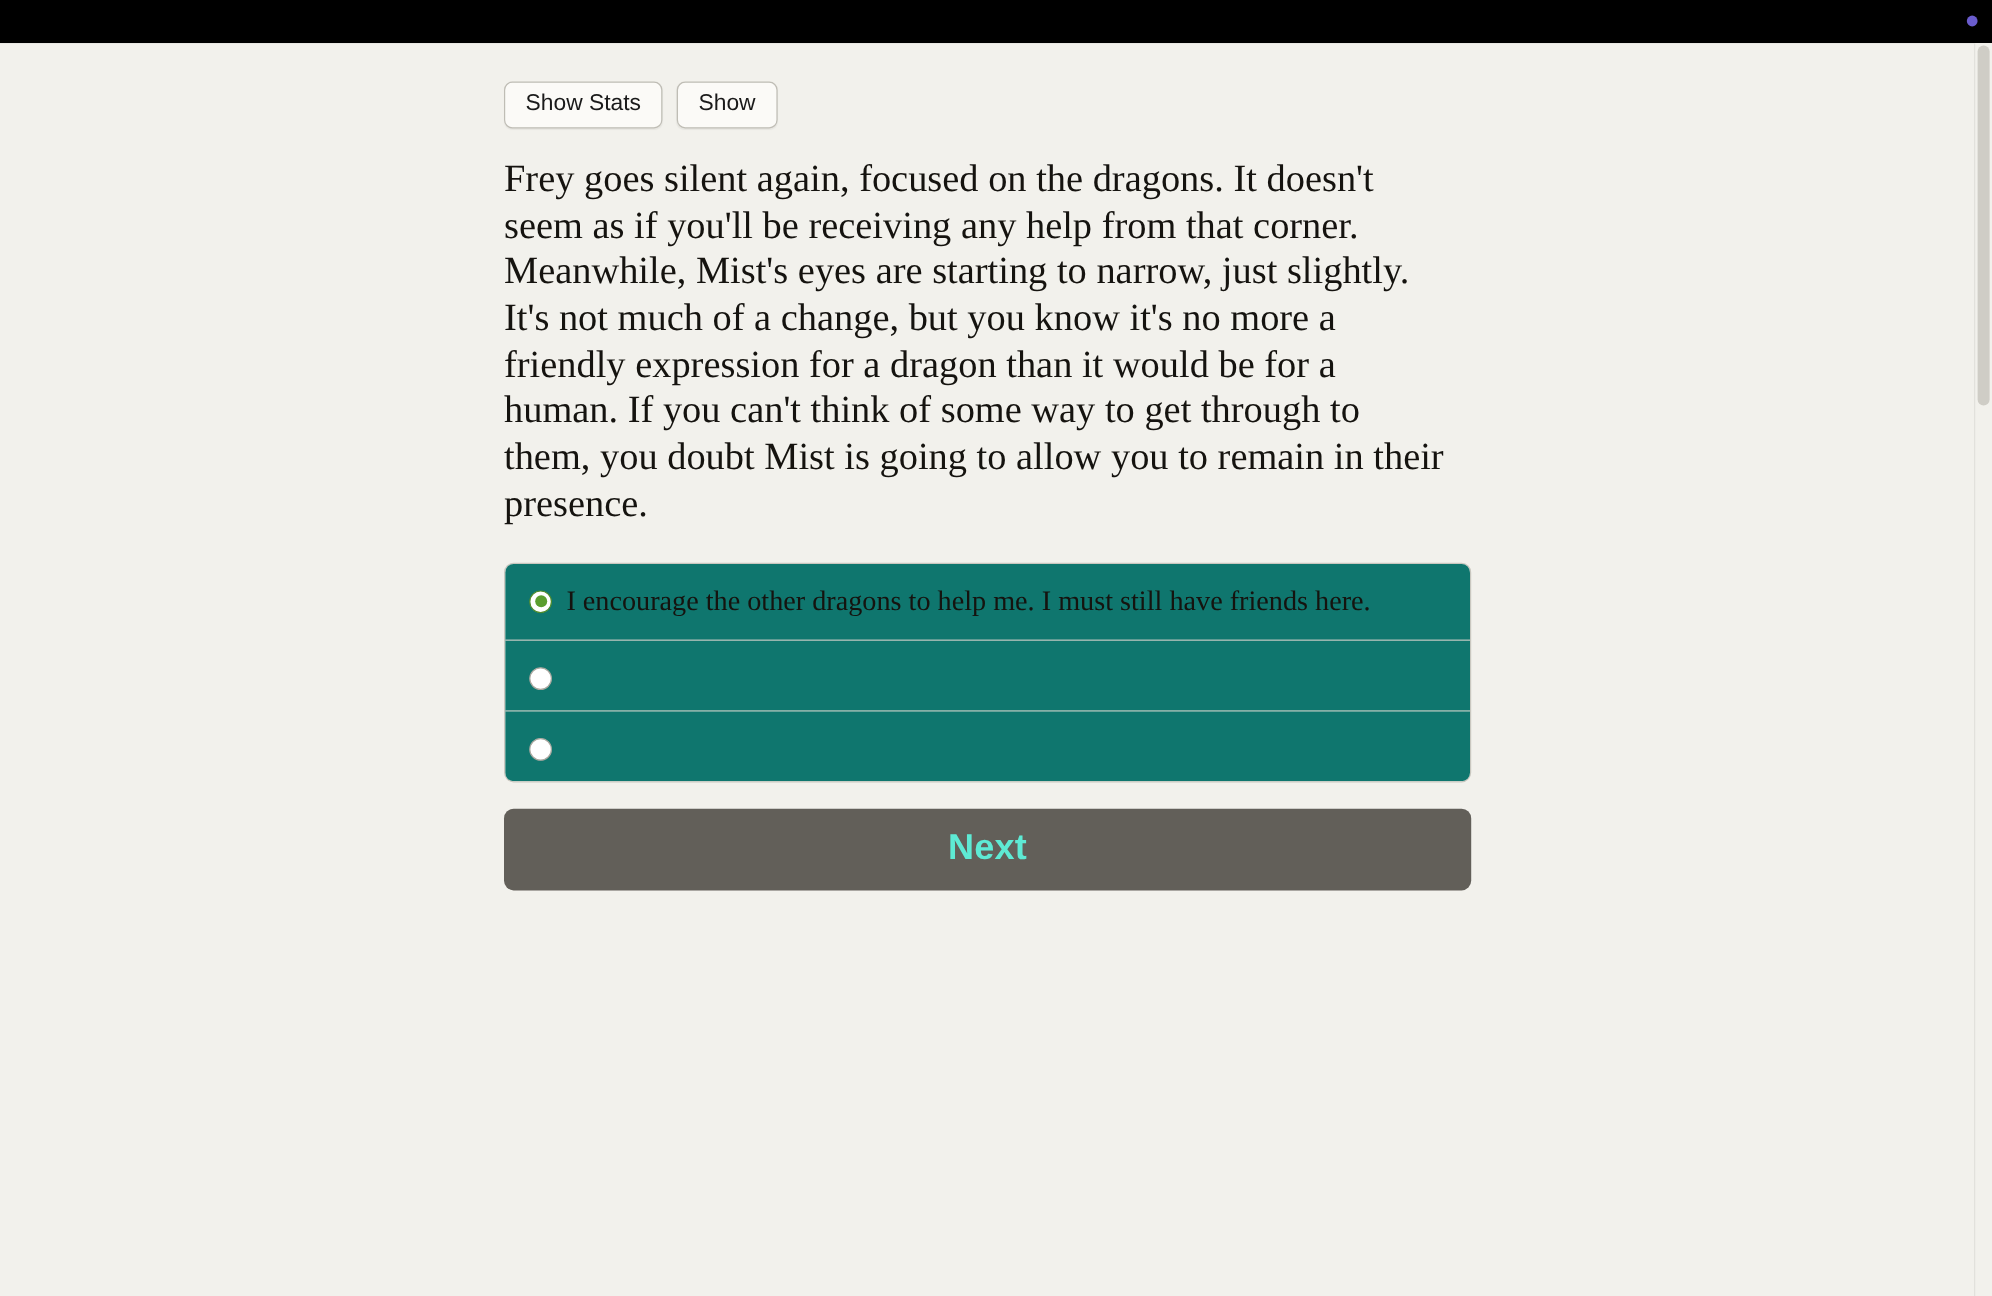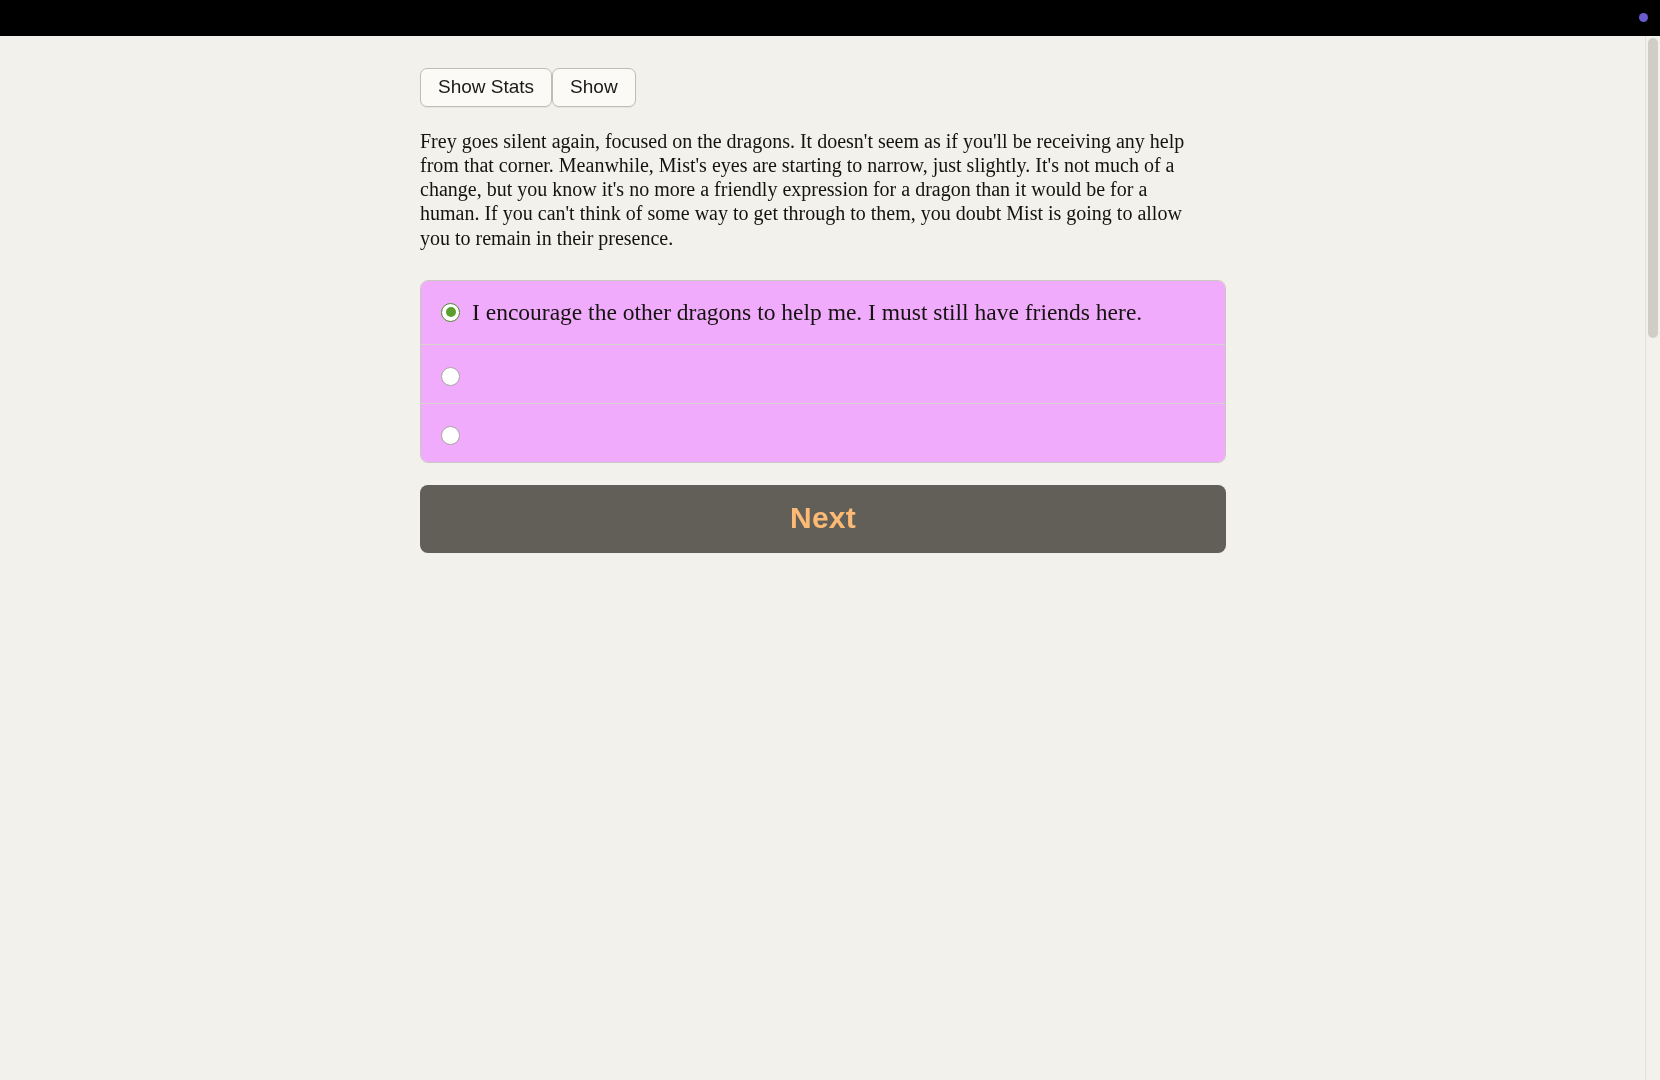--- a/index.html
+++ b/index.html
@@ -59,61 +59,61 @@
 
   .content {
     position: absolute;
     left: 420px;
     top: 32px;
     width: 806px;
   }
 
   .button-row {
     display: flex;
-    gap: 0;
+    gap: 12px;
     margin-bottom: 22px;
   }
 
   .pill-btn {
     font-family: "Liberation Sans", sans-serif;
     font-size: 19px;
     color: #1a1a1a;
     background: #fbfaf7;
     border: 1px solid #bfbdb5;
     border-radius: 7px;
     padding: 8px 17px;
     cursor: pointer;
     line-height: 1.1;
     box-shadow: 0 1px 1px rgba(0,0,0,0.05);
   }
 
   .story-text {
     font-family: "Liberation Serif", serif;
-    font-size: 20px;
+    font-size: 32px;
     line-height: 1.21;
     color: #15130f;
     margin: 0 0 30px 0;
     width: 790px;
   }
 
   .choices {
     border: 1px solid #c9c7bf;
     border-radius: 8px;
     background: #f7f6f1;
     overflow: hidden;
   }
 
   .choice {
     display: flex;
     align-items: flex-start;
     gap: 12px;
     padding: 17px 20px 17px 20px;
     border-bottom: 1px solid #d6d4cc;
     cursor: pointer;
-    background: #f0abfc;
+    background: #0f766e;
   }
   .choice:last-child {
     border-bottom: none;
   }
 
   .radio {
     flex: 0 0 auto;
     width: 19px;
     height: 19px;
     border-radius: 50%;
@@ -143,21 +143,21 @@
     font-size: 23.5px;
     line-height: 1.23;
     color: #15130f;
   }
 
   .next-btn {
     display: block;
     width: 100%;
     margin-top: 22px;
     background: #625f59;
-    color: #fdba74;
+    color: #5eead4;
     border: none;
     border-radius: 8px;
     font-family: "Liberation Sans", sans-serif;
     font-weight: bold;
     font-size: 30px;
     padding: 16px 0 18px 0;
     cursor: pointer;
     letter-spacing: 0.2px;
   }
 </style>

